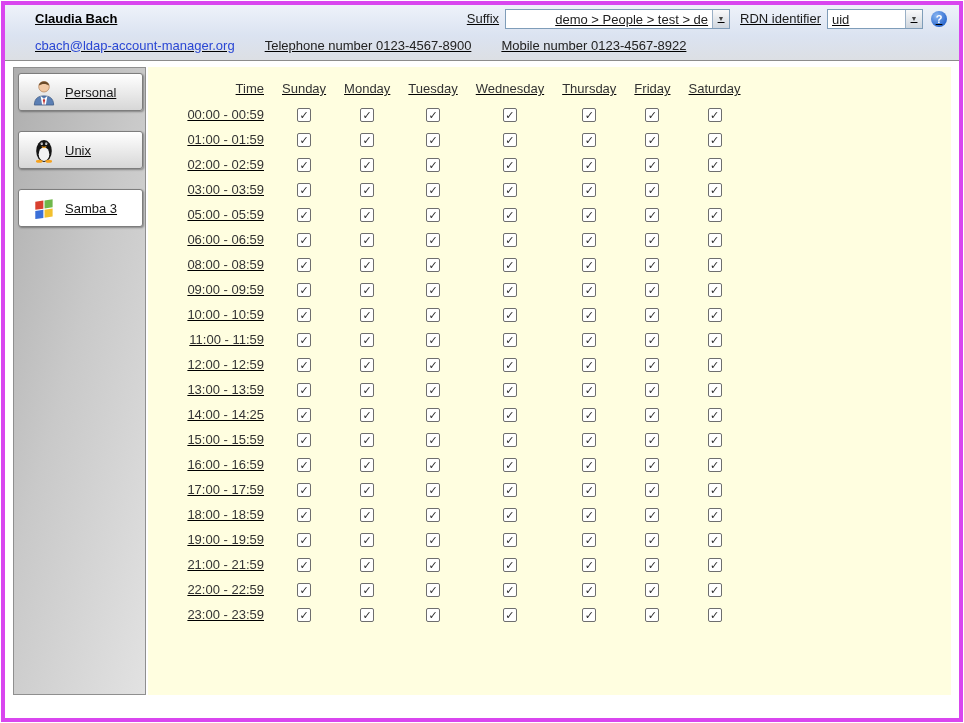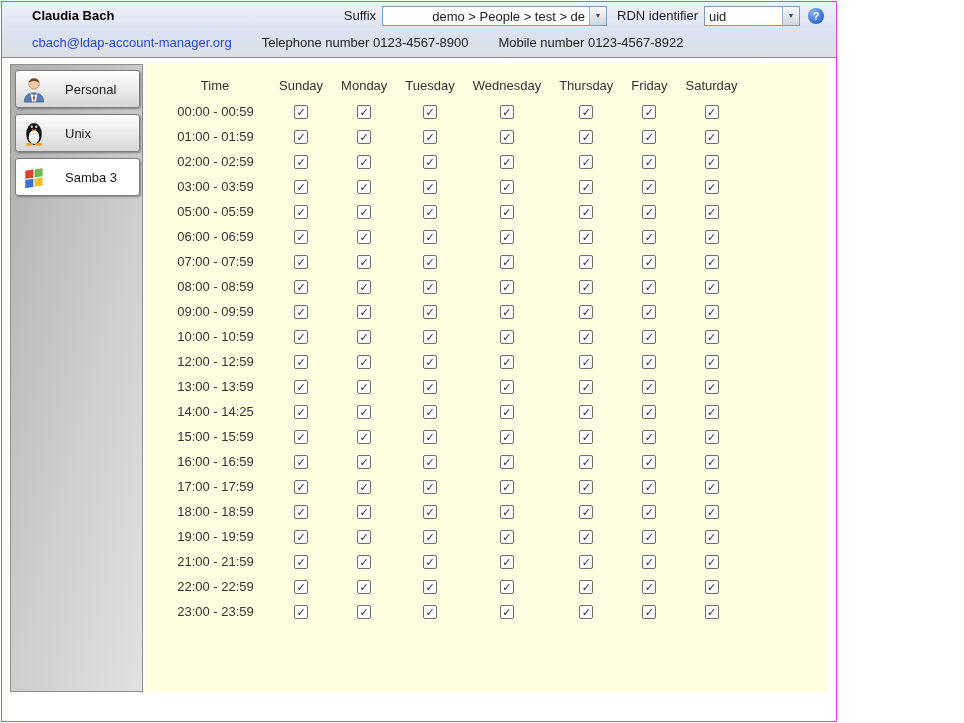--- a/index.html
+++ b/index.html
@@ -1,19 +1,19 @@
 <!DOCTYPE html>
 <html><head>
 <meta charset="utf-8">
 <style>
   html,body { margin:0; padding:0; background:#ffffff; }
   body { width:964px; height:723px; font-family:"Liberation Sans", sans-serif; font-size:13px; color:#000; }
   .window {
-    box-sizing:border-box; width:836px; height:721px; margin:1px;
-    border:1px solid #d946ef; background:#ffffff; overflow:hidden;
+    box-sizing:border-box; width:962px; height:721px; margin:1px;
+    border:4px solid #d946ef; background:#ffffff; overflow:hidden;text-decoration:underline;
   }
 
   
   .header {
     background:linear-gradient(to bottom,#eef2fa 0%, #dbe3f1 55%, #dcdfe4 100%);
     border-bottom:1px solid #8c8c8c;
   }
   .h-row1 { height:27px; display:flex; align-items:center; padding:0 12px 0 30px; }
   .name { font-weight:bold; white-space:nowrap; }
   .spacer { flex:1; }
@@ -41,40 +41,40 @@
   .email { color:#2a47d4; text-decoration:none; white-space:nowrap; }
 
   
   .content { display:flex; align-items:flex-start; padding:6px 8px 0 8px; background:#fff; }
   .sidebar {
     width:133px; flex:0 0 133px; height:628px; box-sizing:border-box;
     background:linear-gradient(105deg,#aeaeae 0%, #c9c9c9 45%, #e2e2e2 100%);
     border:1px solid #8f8f8f; padding-top:5px;
   }
   .tab {
-    display:flex; align-items:center; gap:17px;
-    height:38px; box-sizing:border-box; margin:0 2px 6px 4px; padding:2px 4px;
+    display:flex; align-items:center; gap:7px;
+    height:38px; box-sizing:border-box; margin:0 2px 20px 4px; padding:2px 11px;
     background:linear-gradient(to bottom,#ffffff,#d7d7d7);
     border:1px solid #7d7d7d; border-radius:3px;
     box-shadow:1px 1px 2px rgba(0,0,0,0.35); cursor:pointer;
   }
   .tab.active { background:#ffffff; }
   .ticon { width:28px; flex:0 0 28px; display:flex; justify-content:center; }
   .tlabel { color:#1a1a1a; }
 
   .main {
     flex:1; height:628px; box-sizing:border-box; margin-left:2px;
     background:#fffee0; padding:14px 0 0 24px; overflow:hidden;
   }
 
   table.hours { border-collapse:collapse; color:#333; }
   table.hours th { font-weight:normal; text-align:right; padding:0 9px 6px 9px; white-space:nowrap; }
-  table.hours th.time-col { text-align:center; padding-left:0; min-width:92px;margin-top:18px; }
+  table.hours th.time-col { text-align:right; padding-left:0; min-width:92px;margin-top:18px; }
   table.hours td { height:23px; }
-  table.hours td.time { text-align:center; padding-right:9px; white-space:nowrap; }
+  table.hours td.time { text-align:right; padding-right:9px; white-space:nowrap; }
   table.hours td.day { text-align:center; padding:0 9px; }
   .cb {
     display:inline-block; width:12px; height:12px; box-sizing:content-box;
     border:1px solid #6e6e6e; background:#fff; border-radius:2px;
     font-size:11px; line-height:12px; text-align:center; color:#2b2b2b;
     vertical-align:middle; cursor:pointer;
   }
 </style>
 </head>
 <body>
@@ -219,30 +219,20 @@
               <td class="time">06:00 - 06:59</td>
               <td class="day"><span class="cb">✓</span></td>
               <td class="day"><span class="cb">✓</span></td>
               <td class="day"><span class="cb">✓</span></td>
               <td class="day"><span class="cb">✓</span></td>
               <td class="day"><span class="cb">✓</span></td>
               <td class="day"><span class="cb">✓</span></td>
               <td class="day"><span class="cb">✓</span></td>
             </tr>
             <tr>
-              <td class="time">07:00 - 07:59</td>
-              <td class="day"><span class="cb">✓</span></td>
-              <td class="day"><span class="cb">✓</span></td>
-              <td class="day"><span class="cb">✓</span></td>
-              <td class="day"><span class="cb">✓</span></td>
-              <td class="day"><span class="cb">✓</span></td>
-              <td class="day"><span class="cb">✓</span></td>
-              <td class="day"><span class="cb">✓</span></td>
-            </tr>
-            <tr>
               <td class="time">08:00 - 08:59</td>
               <td class="day"><span class="cb">✓</span></td>
               <td class="day"><span class="cb">✓</span></td>
               <td class="day"><span class="cb">✓</span></td>
               <td class="day"><span class="cb">✓</span></td>
               <td class="day"><span class="cb">✓</span></td>
               <td class="day"><span class="cb">✓</span></td>
               <td class="day"><span class="cb">✓</span></td>
             </tr>
             <tr>
@@ -250,20 +240,30 @@
               <td class="day"><span class="cb">✓</span></td>
               <td class="day"><span class="cb">✓</span></td>
               <td class="day"><span class="cb">✓</span></td>
               <td class="day"><span class="cb">✓</span></td>
               <td class="day"><span class="cb">✓</span></td>
               <td class="day"><span class="cb">✓</span></td>
               <td class="day"><span class="cb">✓</span></td>
             </tr>
             <tr>
               <td class="time">10:00 - 10:59</td>
+              <td class="day"><span class="cb">✓</span></td>
+              <td class="day"><span class="cb">✓</span></td>
+              <td class="day"><span class="cb">✓</span></td>
+              <td class="day"><span class="cb">✓</span></td>
+              <td class="day"><span class="cb">✓</span></td>
+              <td class="day"><span class="cb">✓</span></td>
+              <td class="day"><span class="cb">✓</span></td>
+            </tr>
+            <tr>
+              <td class="time">11:00 - 11:59</td>
               <td class="day"><span class="cb">✓</span></td>
               <td class="day"><span class="cb">✓</span></td>
               <td class="day"><span class="cb">✓</span></td>
               <td class="day"><span class="cb">✓</span></td>
               <td class="day"><span class="cb">✓</span></td>
               <td class="day"><span class="cb">✓</span></td>
               <td class="day"><span class="cb">✓</span></td>
             </tr>
             <tr>
               <td class="time">12:00 - 12:59</td>

